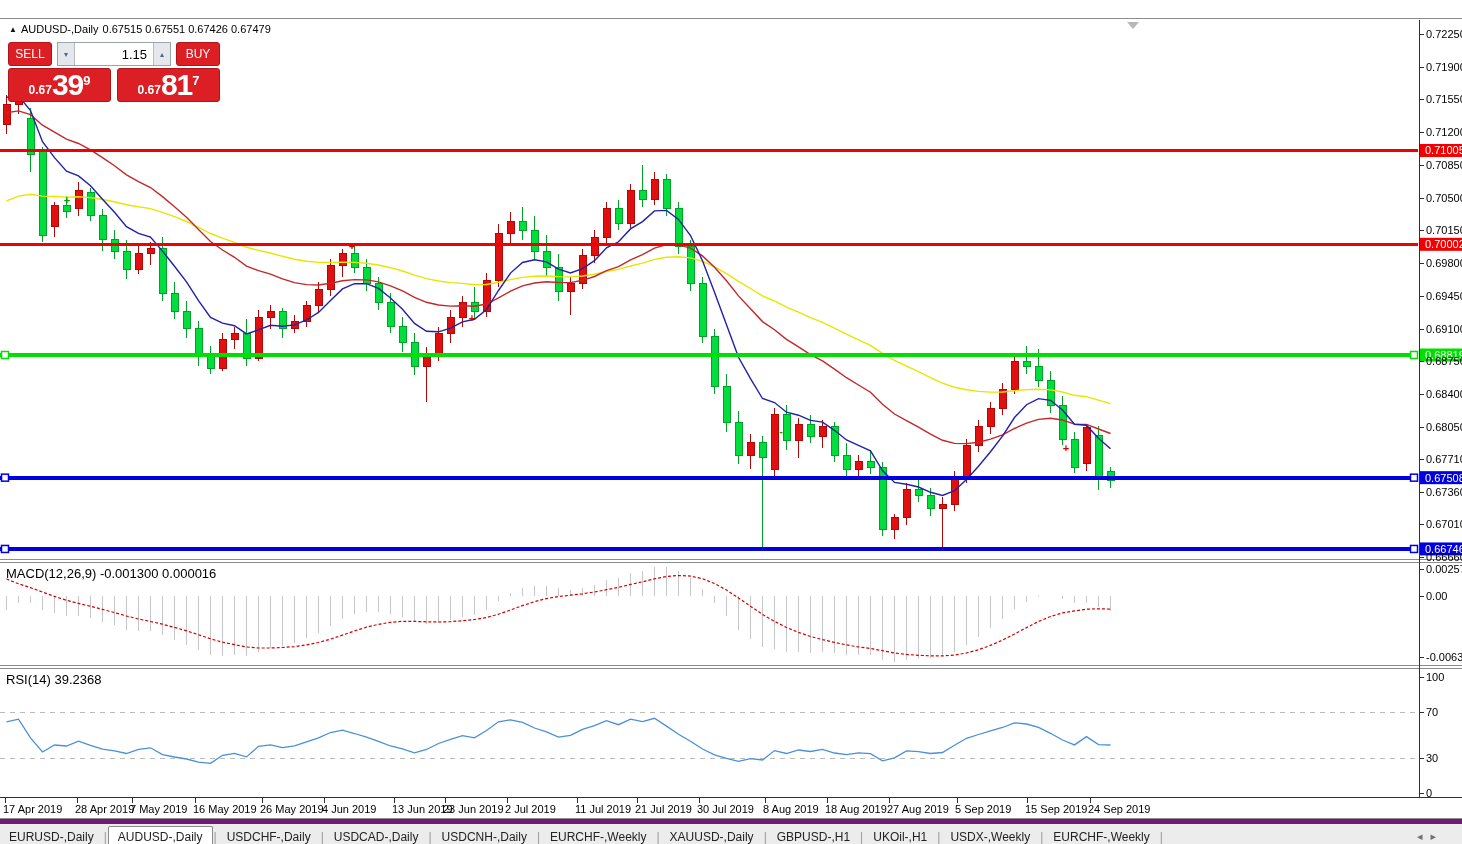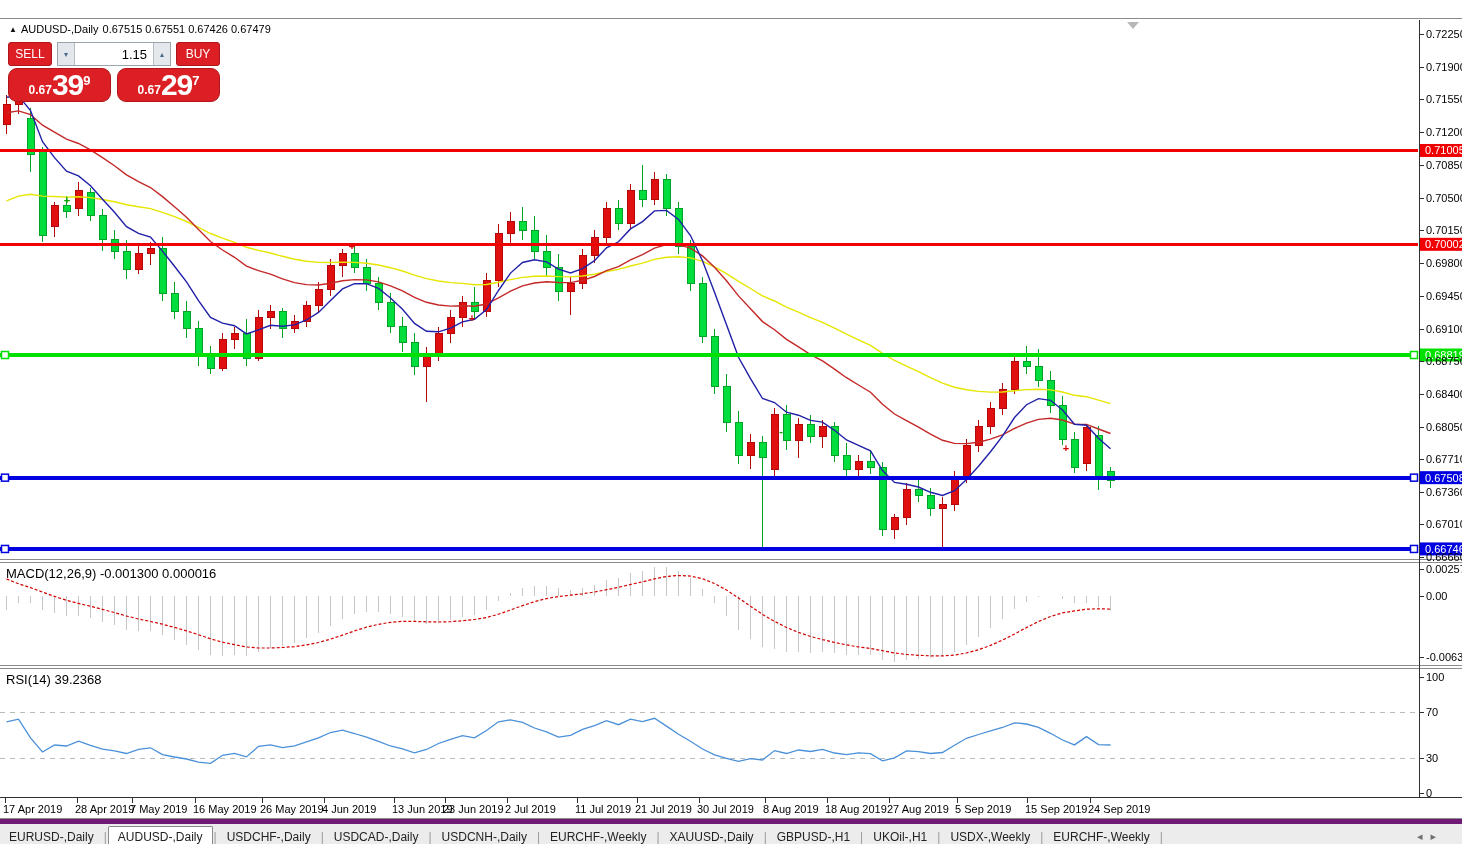--- a/index.html
+++ b/index.html
@@ -20,21 +20,21 @@
   .tp-btn{background:#dc1f25;border:1px solid #b0151a;border-radius:3px;color:#fff;
           font-size:12px;display:flex;align-items:center;justify-content:center;}
   #sell-btn{width:46px;}
   #buy-btn{width:46px;}
   #vol-group{display:flex;margin:0 5px;border:1px solid #9aa4ad;background:#e9e9e9;height:22px;}
   .spin{width:16px;display:flex;align-items:center;justify-content:center;font-size:8px;color:#4a6a8a;
         background:#e4e8ec;border:0;}
   #vol-field{width:72px;background:#fff;border-left:1px solid #b5bcc2;border-right:1px solid #b5bcc2;
              font-size:13px;color:#000;display:flex;align-items:center;justify-content:flex-end;padding-right:6px;}
   #tp-row2{display:flex;margin-top:2px;height:34px;gap:6px;}
-  .px-box{flex:1;background:#dc1f25;border:1px solid #b0151a;border-radius:9px;color:#fff;
+  .px-box{flex:1;background:#dc1f25;border:1px solid #b0151a;border-radius:3px;color:#fff;
           display:flex;align-items:flex-end;justify-content:center;padding-bottom:1px;}
   .px-pre{font-size:12px;font-weight:bold;line-height:20px;}
   .px-big{font-size:30px;font-weight:bold;line-height:30px;letter-spacing:-1px;}
   .px-sup{font-size:13px;font-weight:bold;line-height:13px;margin-bottom:13px;}
   .ind-label{position:absolute;left:6px;font-size:13px;color:#000;}
   
   #tabbar{position:absolute;left:0;top:819px;width:1462px;height:25px;background:#ececec;
           border-top:5px solid #701a75;display:flex;align-items:center;font-size:12px;color:#222;}
   .tab{padding:3px 9px;white-space:nowrap;}
   .tab.active{background:#fff;border:1px solid #8a8a8a;border-bottom:1px solid #fff;border-radius:2px 2px 0 0;
@@ -482,21 +482,21 @@
       <div id="buy-btn" class="tp-btn">BUY</div>
     </div>
     <div id="tp-row2">
       <div class="px-box">
         <span class="px-pre">0.67</span>
         <span class="px-big">39</span>
         <span class="px-sup">9</span>
       </div>
       <div class="px-box">
         <span class="px-pre">0.67</span>
-        <span class="px-big">29</span>
+        <span class="px-big">81</span>
         <span class="px-sup">7</span>
       </div>
     </div>
   </div>
 
   <div class="ind-label" style="top:566px">
     <span>MACD(12,26,9)</span> <span>-0.001300 0.000016</span>
   </div>
   <div class="ind-label" style="top:672px">
     <span>RSI(14)</span> <span>39.2368</span>

